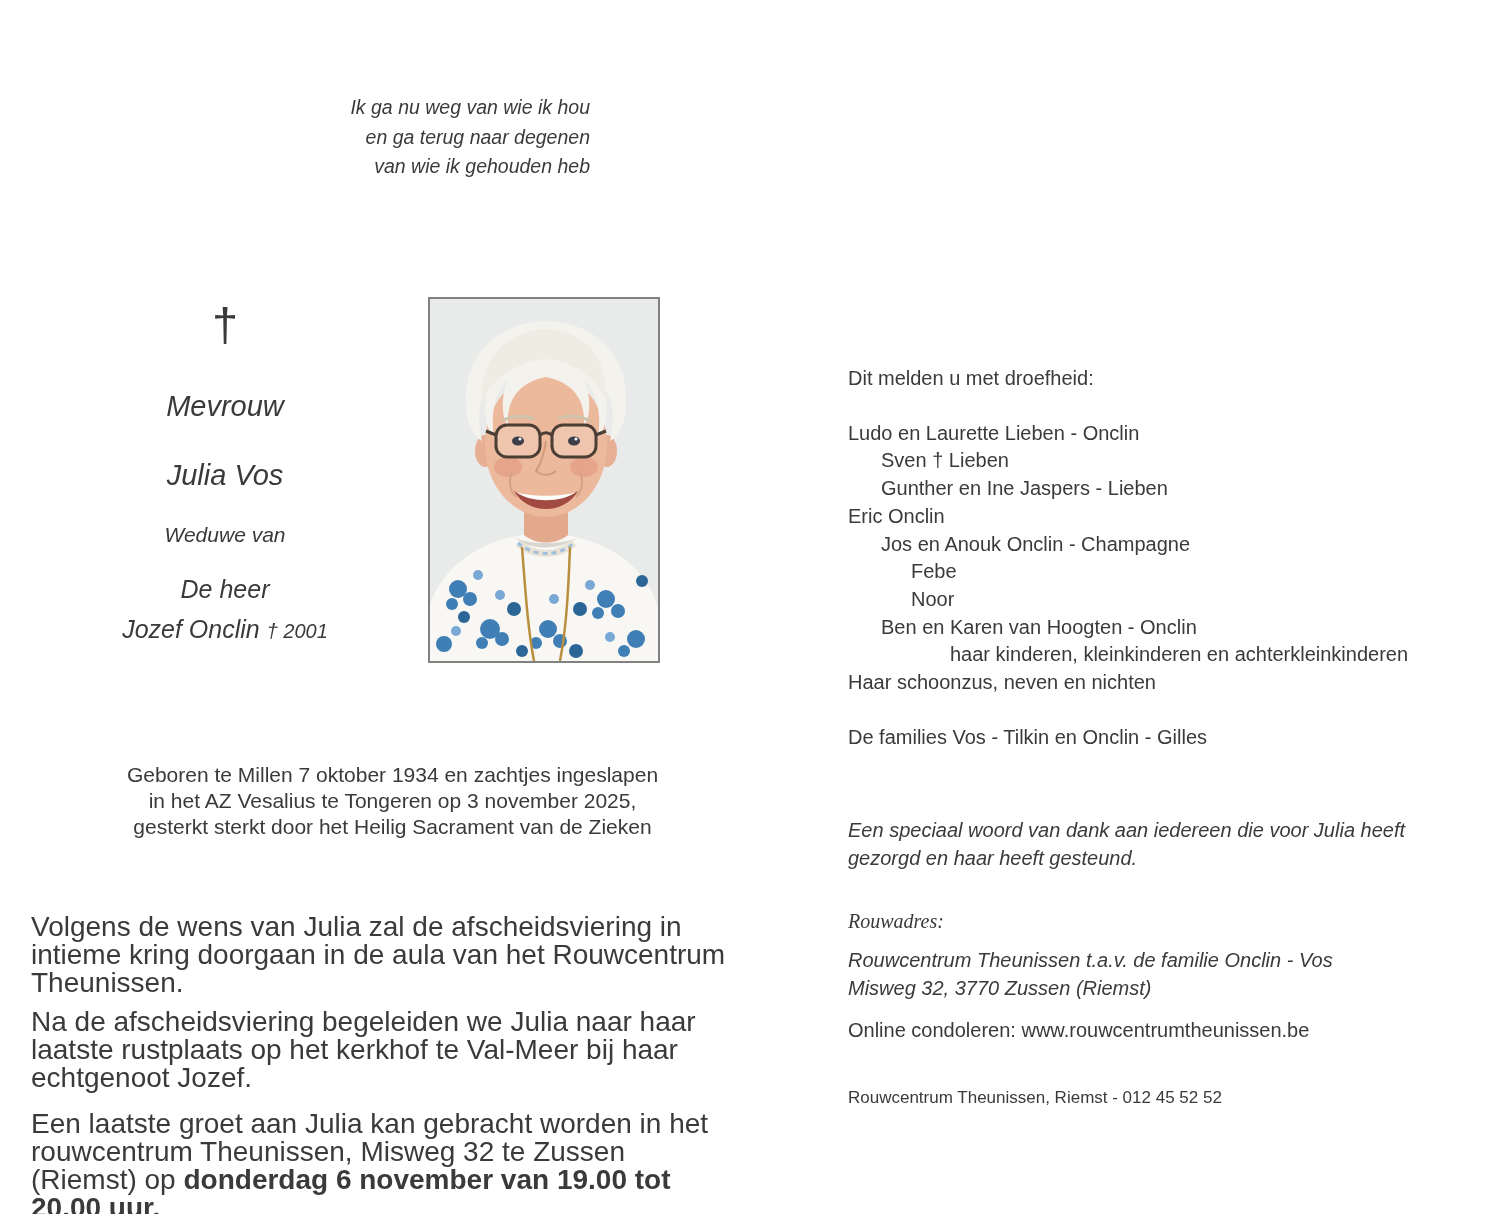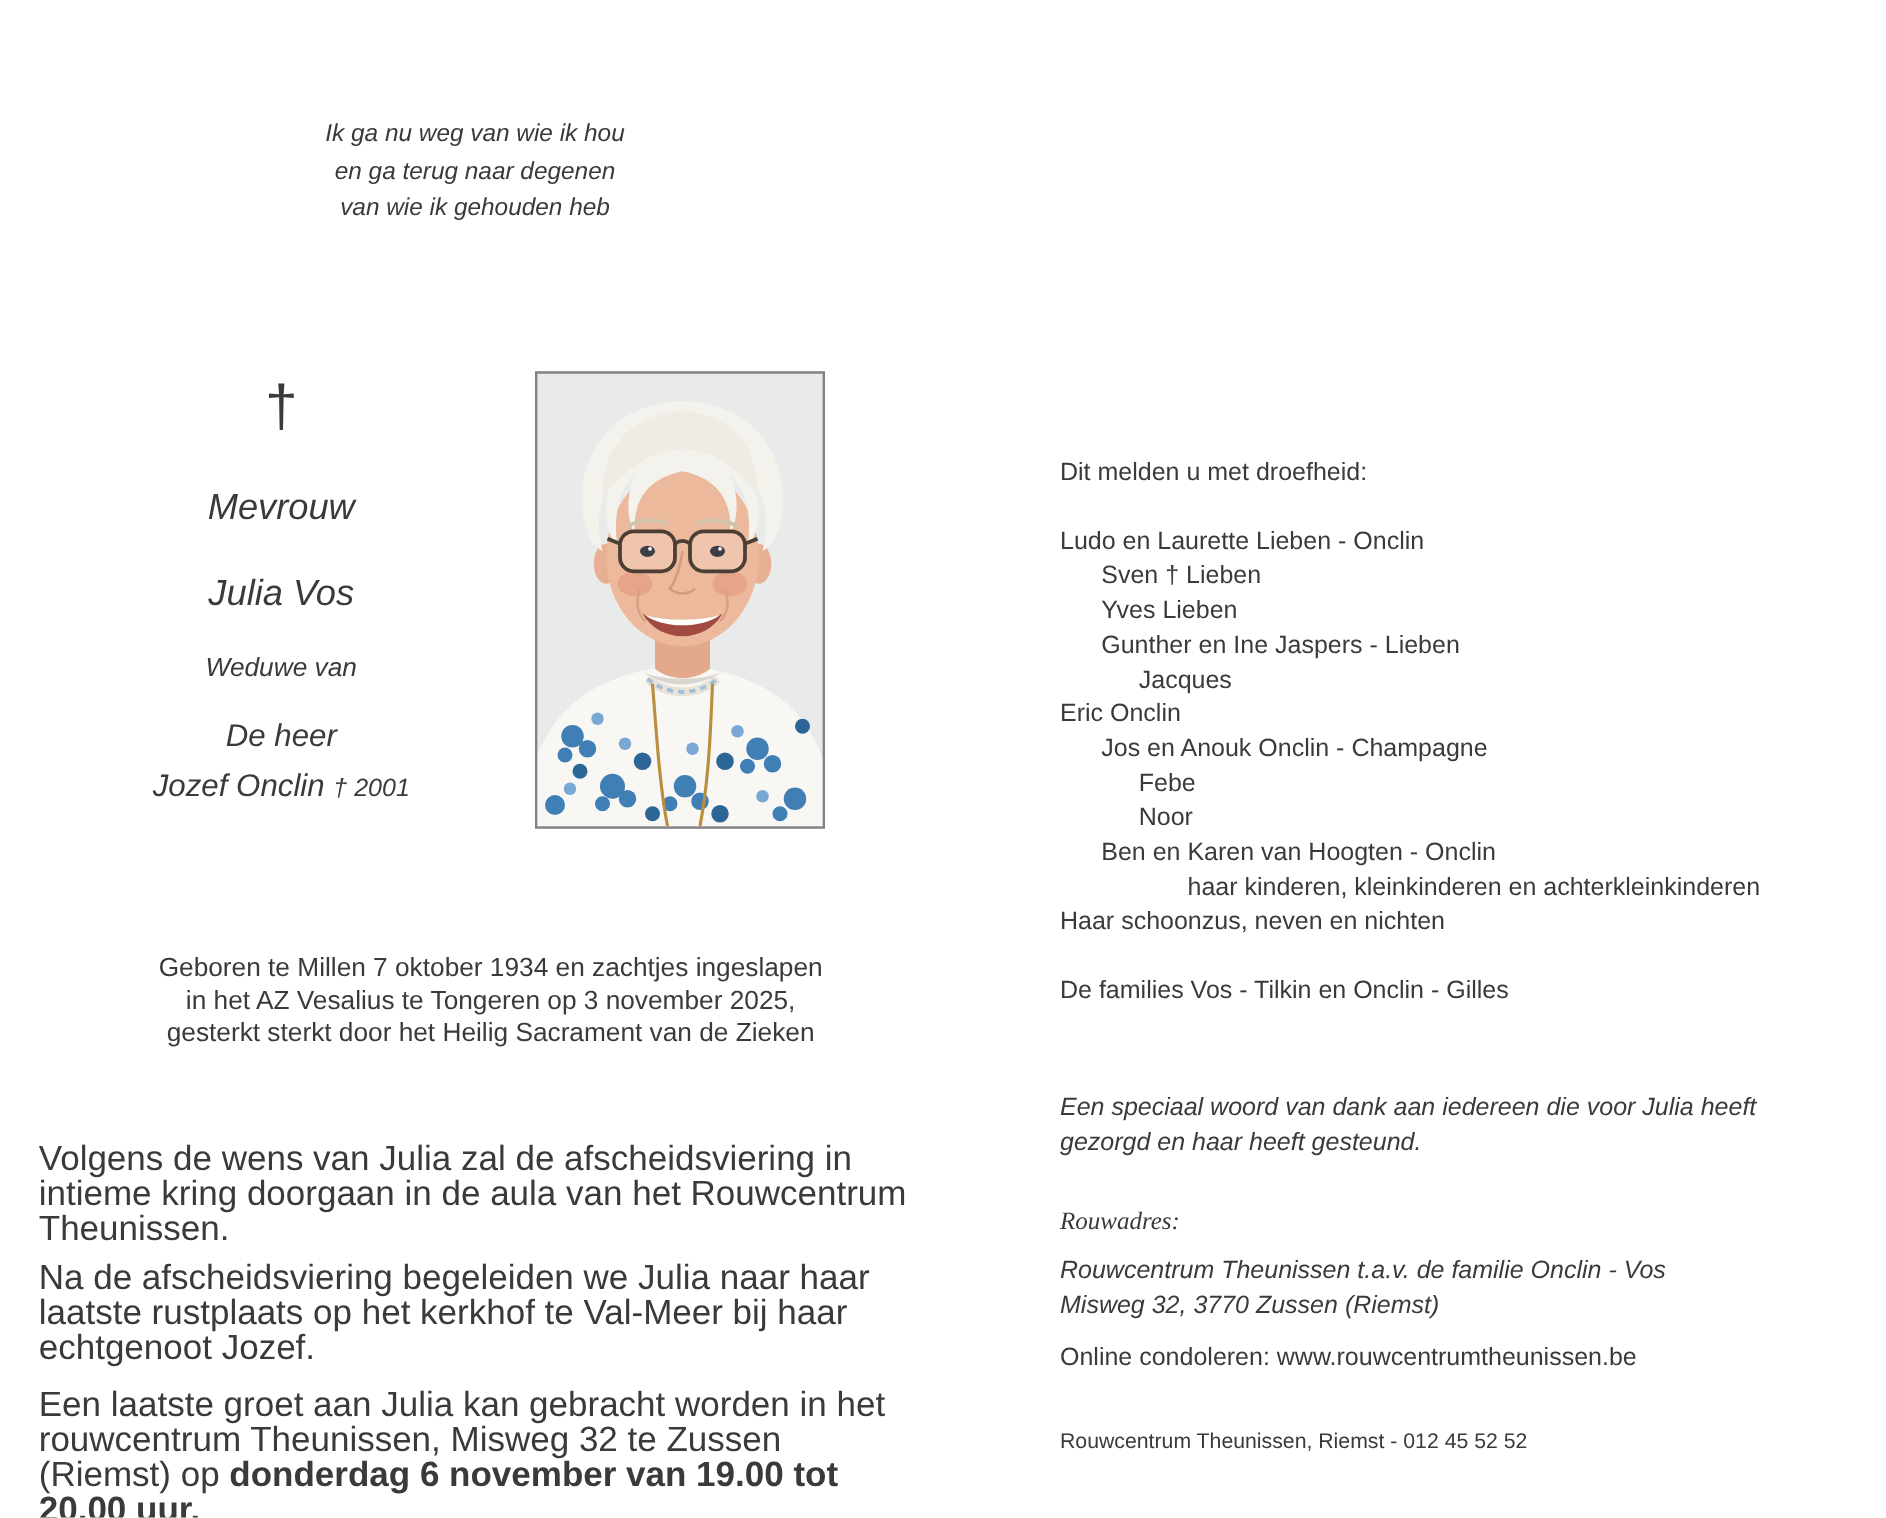--- a/index.html
+++ b/index.html
@@ -7,21 +7,21 @@
     width:1509px; height:1214px;
     background:#ffffff;
     position:relative;
     font-family:"Liberation Sans", sans-serif;
     color:#3a3a3a;
     overflow:hidden;
   }
   
   .poem {
     position:absolute; left:170px; top:93px; width:420px;
-    text-align:center; font-style:italic;
+    text-align:right; font-style:italic;
     font-size:19.5px; line-height:29.5px;
   }
   .memorial {
     position:absolute; left:55px; top:300px; width:340px;
     text-align:center; font-style:italic;
   }
   .memorial .cross   { font-style:normal; font-size:47px; line-height:50px; font-weight:400; }
   .memorial .title   { font-size:29px; margin-top:40px; }
   .memorial .name    { font-size:29px; margin-top:36px; }
   .memorial .widow   { font-size:21px; margin-top:31px; }
@@ -182,23 +182,21 @@
   <p class="p2">Na de afscheidsviering  begeleiden we Julia naar haar laatste rustplaats op het kerkhof te Val-Meer bij haar echtgenoot Jozef.</p>
   <p class="p3"><span>Een laatste groet aan Julia kan gebracht worden in het rouwcentrum Theunissen, Misweg 32 te Zussen (Riemst) op </span><span class="bold-seg">donderdag 6 november van 19.00 tot 20.00 uur.</span></p>
 </div>
 
 <div class="right-col">
   <div class="announcement">Dit melden u met droefheid:</div>
 
   <div class="family-list">
       <div class="family-line indent-0">Ludo en Laurette Lieben - Onclin</div>
       <div class="family-line indent-1">Sven † Lieben</div>
-      <div class="family-line indent-1">Yves Lieben</div>
       <div class="family-line indent-1">Gunther en Ine Jaspers - Lieben</div>
-      <div class="family-line indent-2">Jacques</div>
       <div class="family-line indent-0">Eric Onclin</div>
       <div class="family-line indent-1">Jos en Anouk Onclin - Champagne</div>
       <div class="family-line indent-2">Febe</div>
       <div class="family-line indent-2">Noor</div>
       <div class="family-line indent-1">Ben en Karen van Hoogten - Onclin</div>
       <div class="family-line indent-3">haar kinderen, kleinkinderen en achterkleinkinderen</div>
       <div class="family-line indent-0">Haar schoonzus, neven en nichten</div>
     </div>
 
   <div class="families-line">De families Vos - Tilkin en Onclin - Gilles</div>

